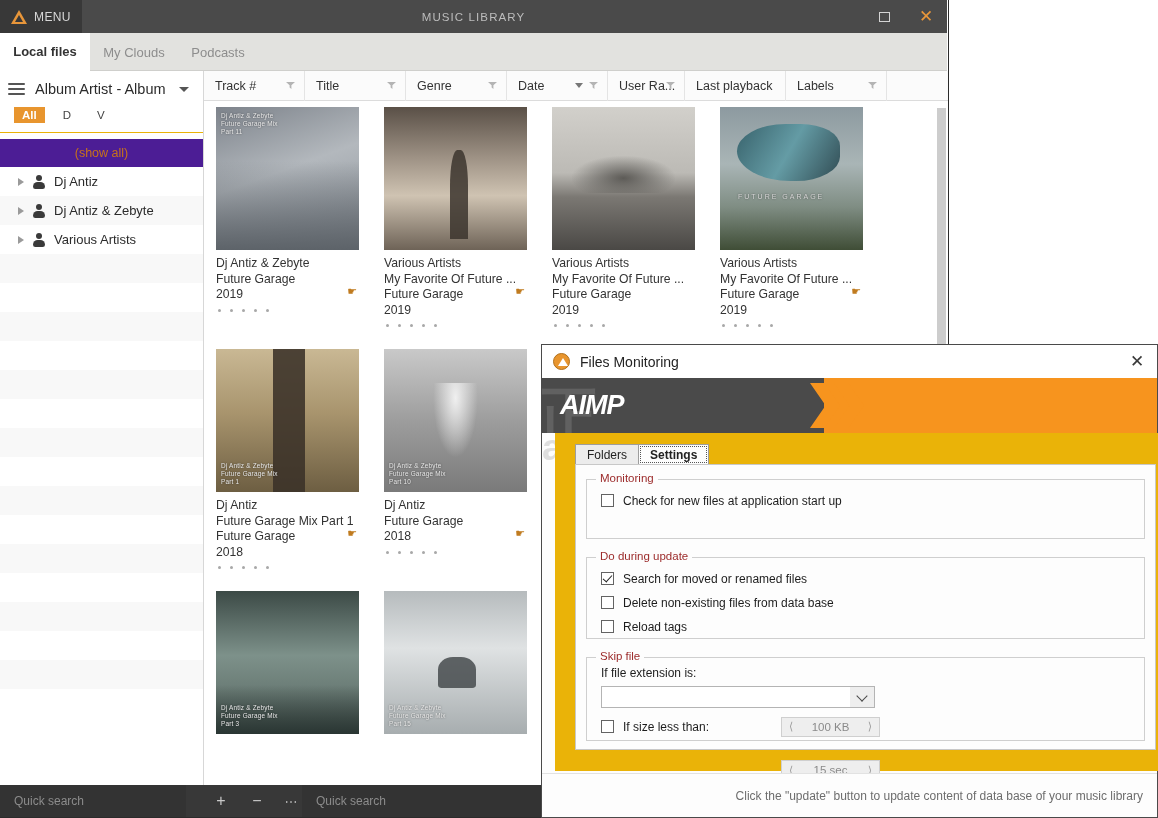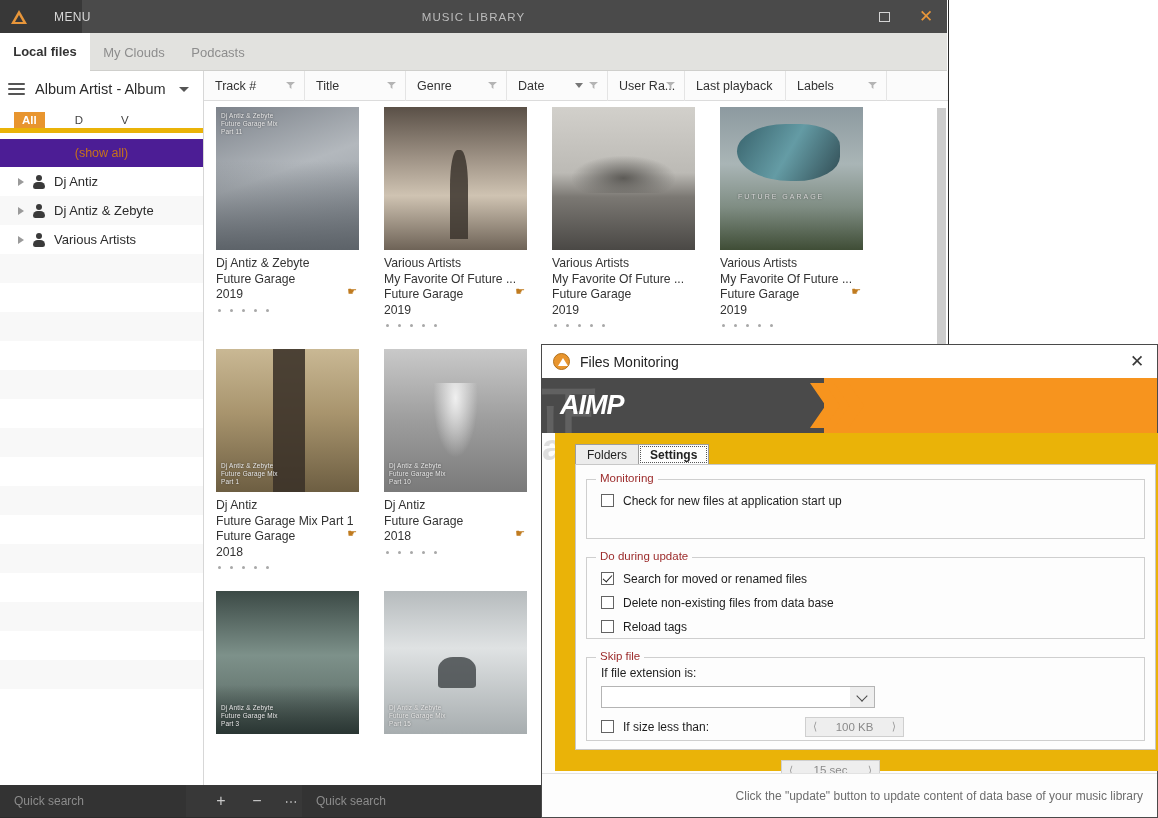--- a/index.html
+++ b/index.html
@@ -33,21 +33,21 @@
     width: 0; height: 0;
     border-left: 8px solid transparent; border-right: 8px solid transparent;
     border-bottom: 14px solid #e8963a;
     position: relative;
   }
   .aimp-tri::after {
     content:''; position:absolute; left:-4px; top:5px;
     width:0;height:0;border-left:4px solid transparent;border-right:4px solid transparent;
     border-bottom:7px solid #383838;
   }
-  .menu-label { color:#d8d8d8; font-size:12px; letter-spacing:.4px;margin-left:20px; }
+  .menu-label { color:#d8d8d8; font-size:12px; letter-spacing:.4px; }
   .title-text {
     position:absolute; left:0; top:0; width:947px; height:33px;
     display:flex; align-items:center; justify-content:center;
     color:#bdbdbd; font-size:11.5px; letter-spacing:1.1px;
   }
   .win-btns { position:absolute; right:0; top:0; height:33px; display:flex; }
   .win-btn { width:42px; height:33px; display:flex;align-items:center;justify-content:center; cursor:pointer; }
   .win-btn.max { color:#d4d4d4; font-size:13px; }
   .win-btn.close { color:#e8963a; font-size:17px; font-weight:300; }
   .sq { width:11px;height:10px;border:1.6px solid #d4d4d4; }
@@ -63,22 +63,22 @@
 
   
   .sidebar { position:absolute; left:0; top:71px; width:204px; height:714px; background:#fff;
              border-right:1px solid #d7d7d7; }
   .sb-header { height:36px; display:flex; align-items:center; padding:0 8px; gap:10px; cursor:pointer;}
   .burger { display:inline-flex; flex-direction:column; gap:3px; width:17px; }
   .burger i { display:block; height:2px; background:#555; border-radius:1px; }
   .sb-title { font-size:14.5px; color:#2b2b2b; }
   .caret-dn { width:0;height:0;border-left:5px solid transparent;border-right:5px solid transparent;
               border-top:5px solid #555; margin-left:3px;}
-  .filterbar { height:26px; display:flex; align-items:flex-end; padding-left:14px; gap:22px;
-               border-bottom:5px solid #eab308;}
+  .filterbar { height:26px; display:flex; align-items:flex-start; padding-left:14px; gap:10px;
+               border-bottom:1px solid #eab308;}
   .fchip { font-size:11.5px; color:#444; padding:2px 8px; cursor:pointer; }
   .fchip.on { background:#e8952e; color:#fff; font-weight:bold; }
   .showall { height:28px; background:#4c1d95; display:flex;align-items:center;justify-content:center;
              color:#c8731a; font-size:12.5px; cursor:pointer; }
   .tree-row { height:29px; display:flex; align-items:center; padding-left:18px; gap:8px;
               font-size:13px; color:#2b2b2b; cursor:pointer; }
   .tree-row.alt { background:#f8f8f8; }
   .tri-r { width:0;height:0;border-top:4.5px solid transparent;border-bottom:4.5px solid transparent;
            border-left:6px solid #9a9a9a; }
   .person { width:14px; height:14px; position:relative; }
@@ -525,21 +525,21 @@
           <span class="grp-cap">Skip file</span>
           <div style="padding:8px 0 0 14px;">
             <div class="lab">If file extension is:</div>
             <div class="combo" style="width:274px; margin-top:6px;">
               <span style="position:absolute;left:6px;top:3px;font-size:12px;color:#222;"></span>
               <span class="combo-btn">
                   <i class="cv"></i>
                 </span>
             </div>
 
-            <div style="display:flex;align-items:center;margin-top:8px;gap:24px;">
+            <div style="display:flex;align-items:center;margin-top:8px;">
               <div class="cbrow" style="width:180px;">
                 <span class="cbox"></span>
                 <span class="cblab">If size less than:</span>
               </div>
               <div class="spin">
                 <span class="ar">⟨</span>
                 <span class="v">100 KB</span>
                 <span class="ar">⟩</span>
               </div>
             </div>

